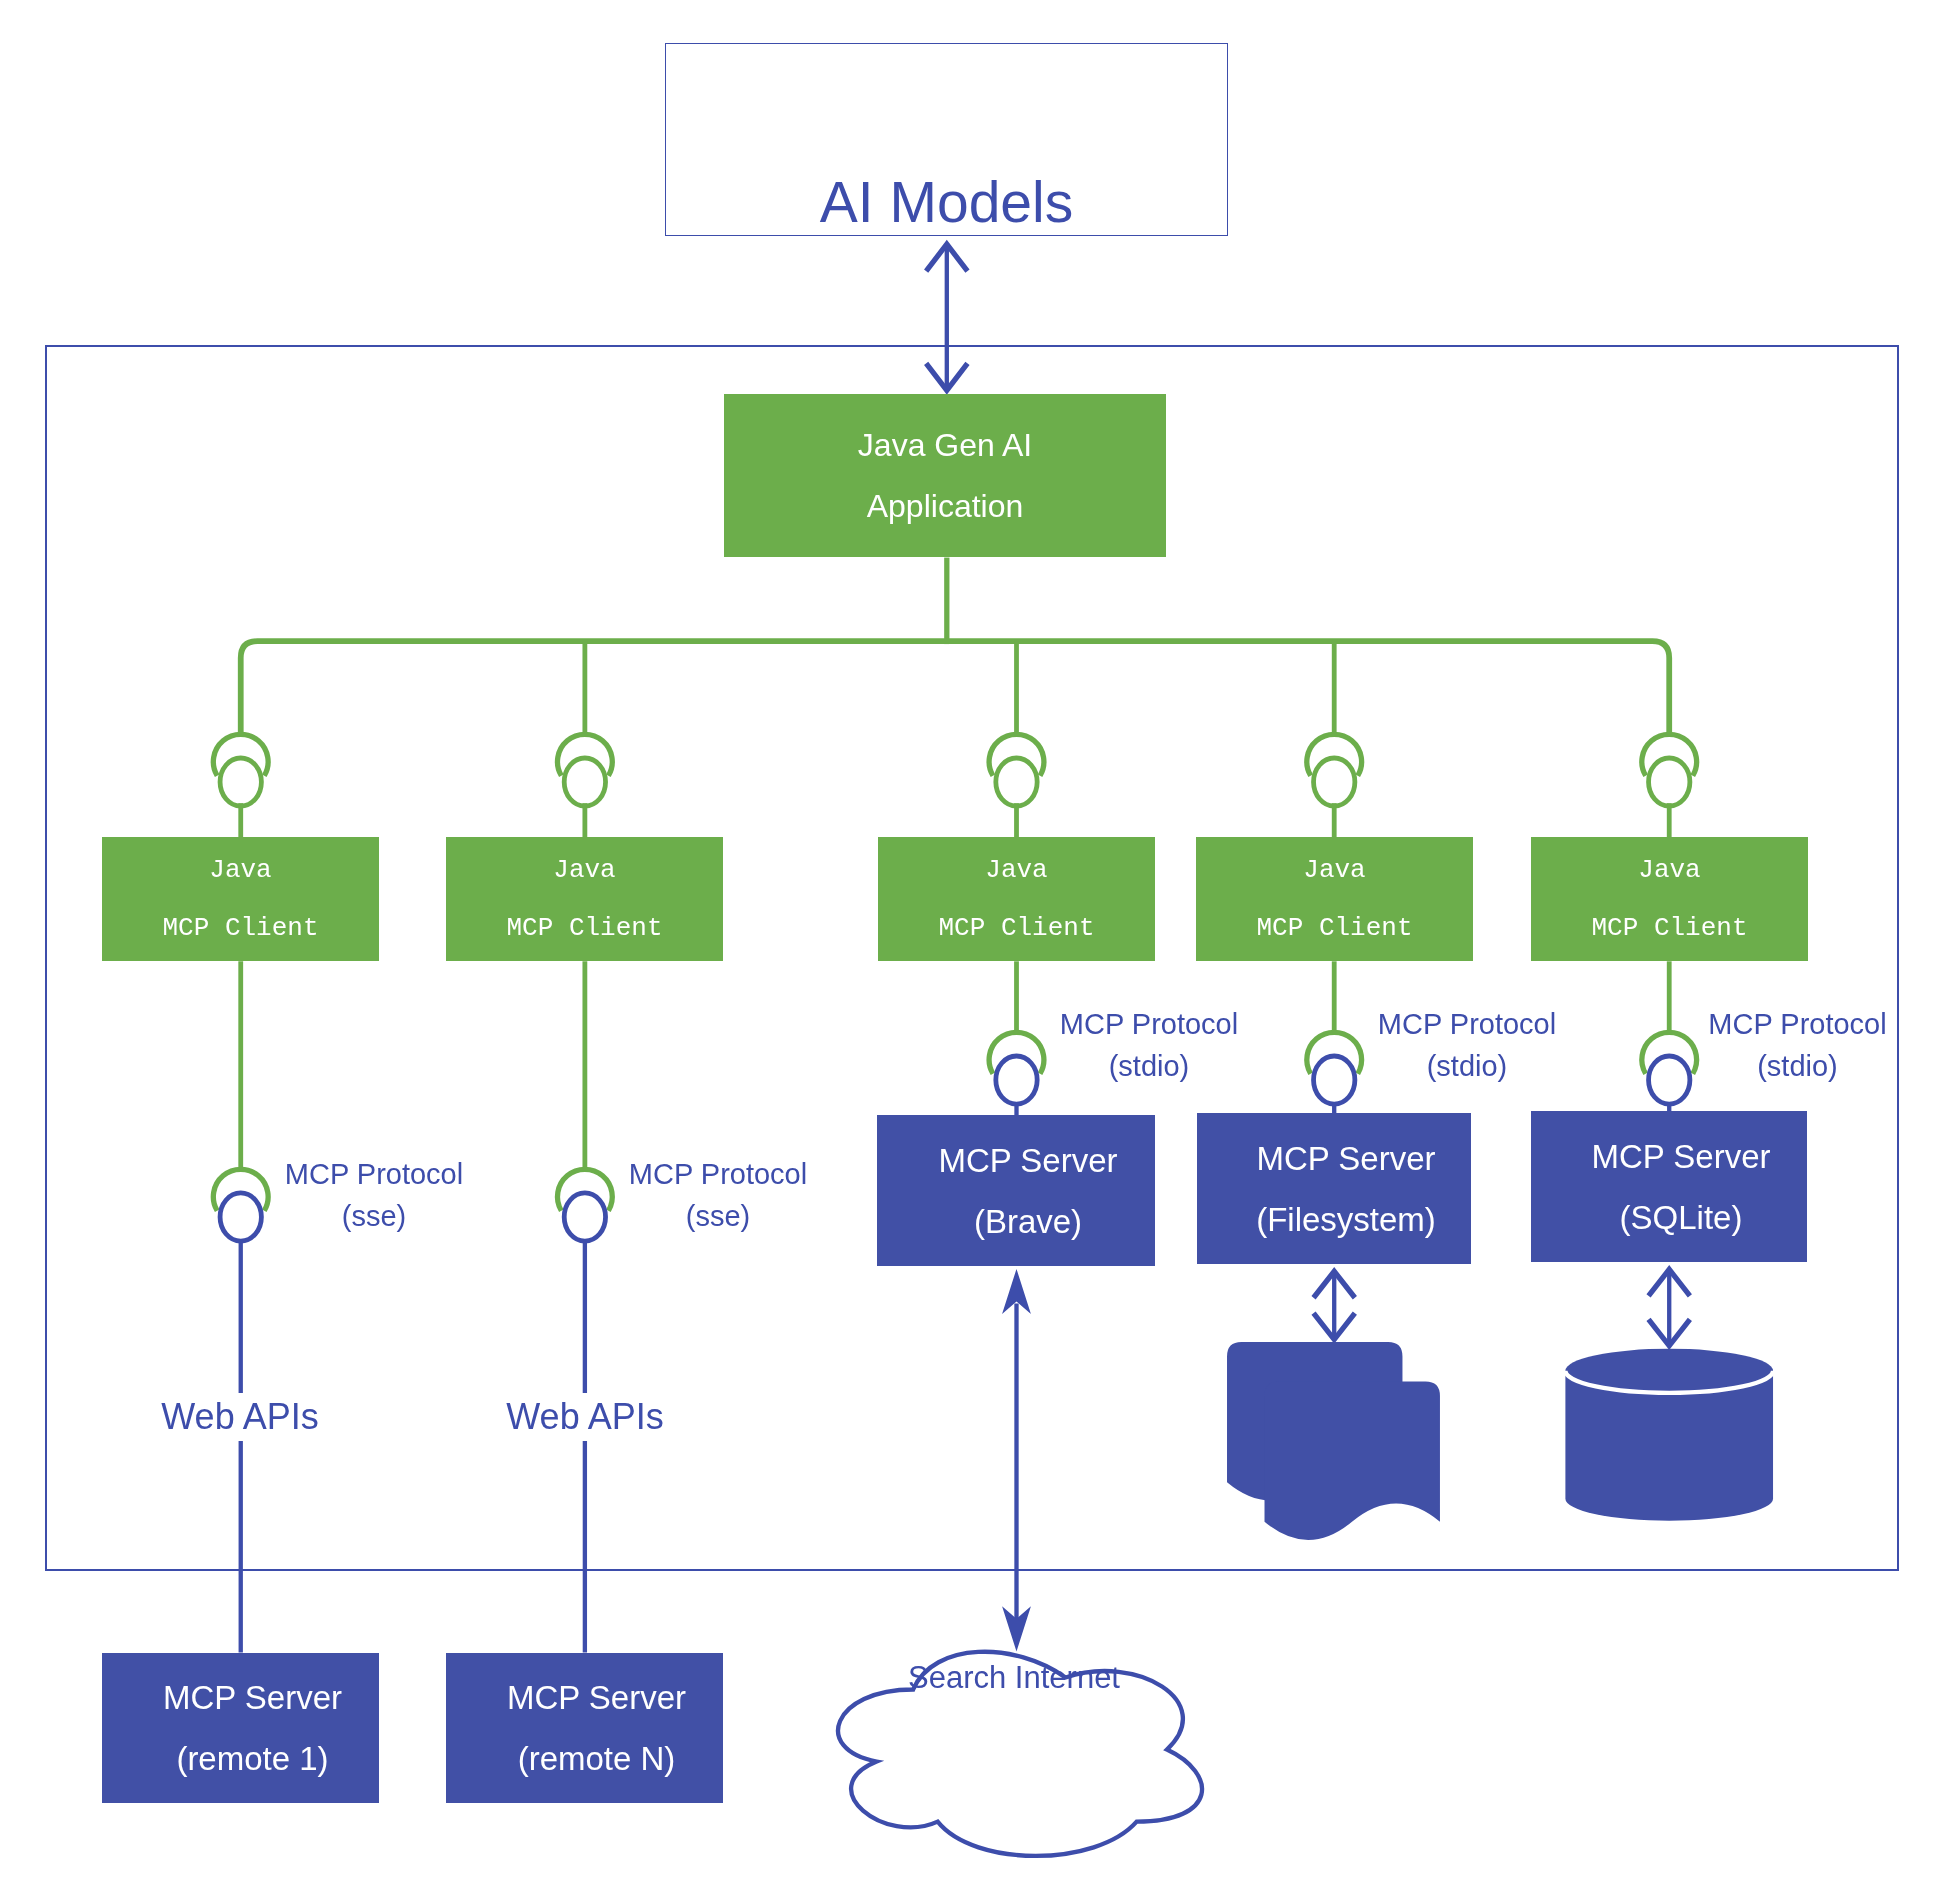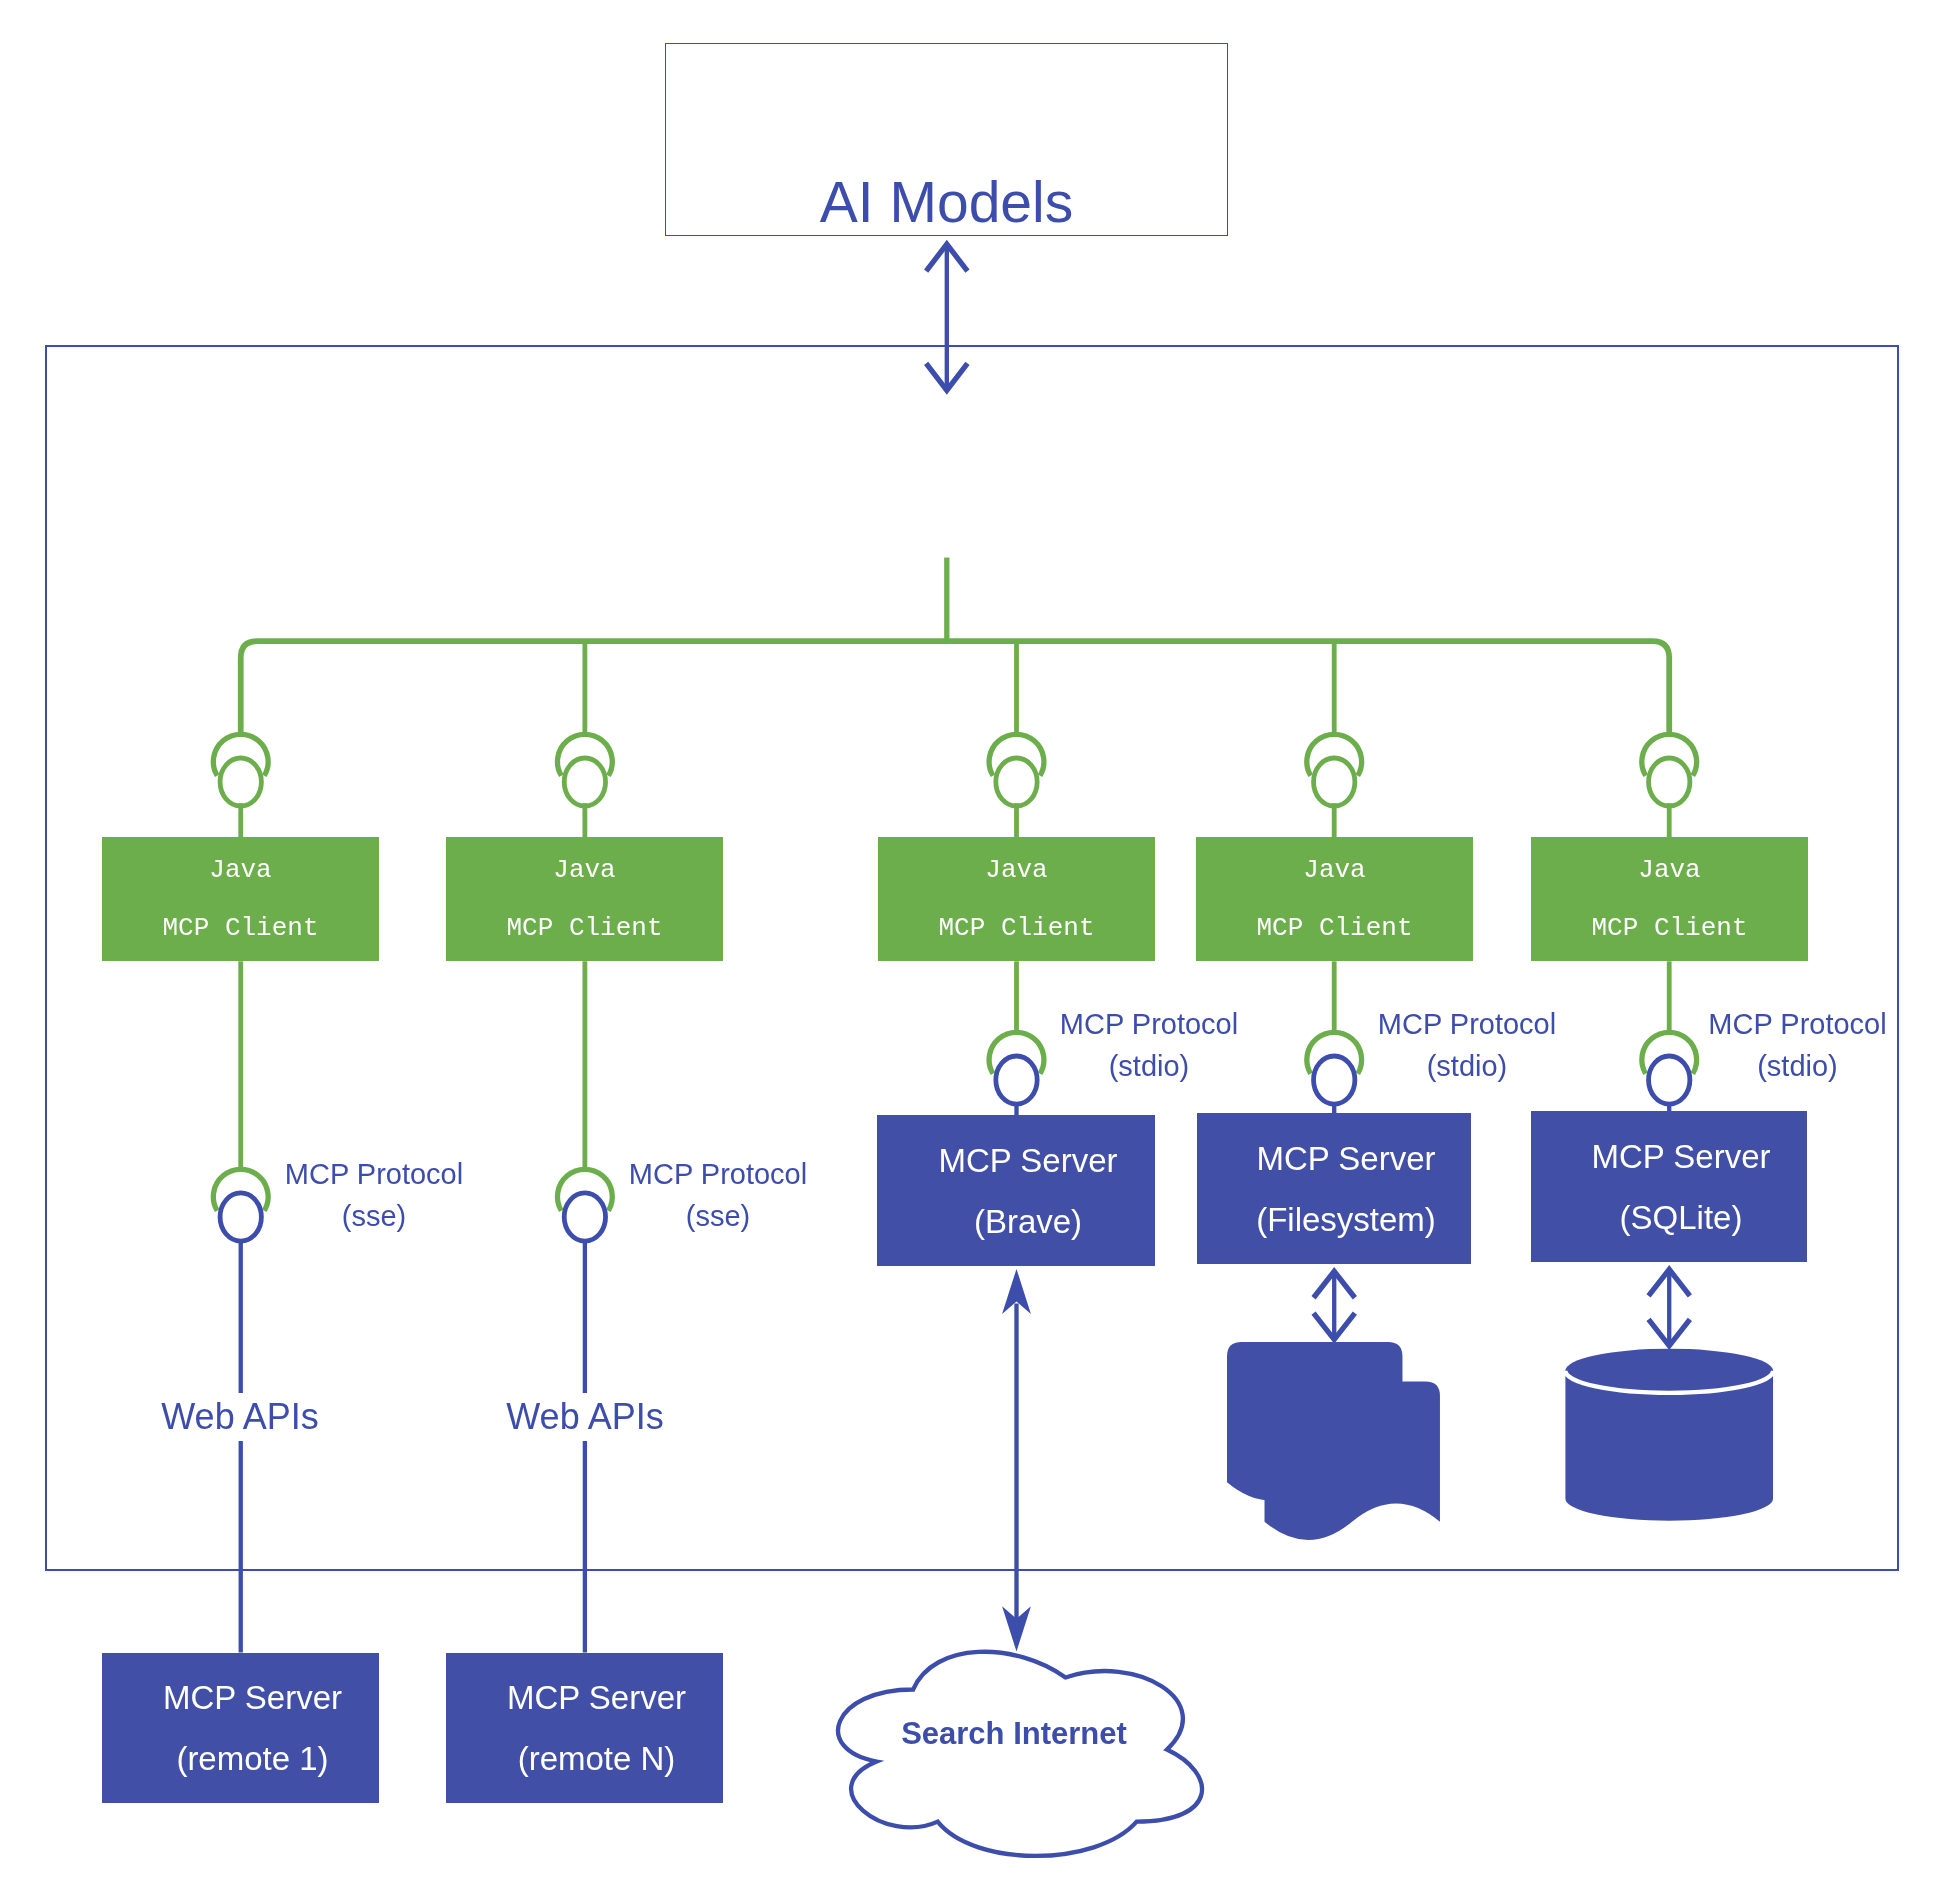--- a/index.html
+++ b/index.html
@@ -140,20 +140,24 @@
       <path fill="#ffffff" stroke="#3D4DAB" stroke-width="9" d="M211,125 C42,125 0,250 135,275 C0,330 152,450 262,400 C338,495 592,495 676,400 C845,400 845,300 739,250 C845,150 676,50 528,100 C423,25 254,25 211,125 Z"></path>
     </g>
   </svg>
 
   <div class="abs outline-box" style="left:665px;top:43px;width:563px;height:193px;">
     <span class="title-text">AI Models</span>
   </div>
 
   <div class="abs container" style="left:45px;top:345px;width:1854px;height:1226px;"></div>
 
+  <div class="abs box gbox f66" style="left:724px;top:394px;width:442px;height:163px;">
+    <span>Java Gen AI</span>
+    <span>Application</span>
+  </div>
 
   <div class="abs box gbox f68" style="left:102px;top:837px;width:277px;height:124px;">
     <span>Java</span>
     <span>MCP Client</span>
   </div>
   <div class="abs box gbox f68" style="left:446px;top:837px;width:277px;height:124px;">
     <span>Java</span>
     <span>MCP Client</span>
   </div>
   <div class="abs box gbox f68" style="left:878px;top:837px;width:277px;height:124px;">
@@ -209,19 +213,19 @@
 
   <div class="abs box bbox f68s" style="left:102px;top:1653px;width:277px;height:150px;">
     <span>MCP Server</span>
     <span>(remote 1)</span>
   </div>
   <div class="abs box bbox f68s" style="left:446px;top:1653px;width:277px;height:150px;">
     <span>MCP Server</span>
     <span>(remote N)</span>
   </div>
 
-  <div class="abs cloud-label" style="left:892px;top:1709px;width:244px;font-weight:bold;">
+  <div class="abs cloud-label" style="left:892px;top:1653px;width:244px;">
     <span>Search</span>
     <span>Internet</span>
   </div>
 
 </div>
 
 
 </body></html>

